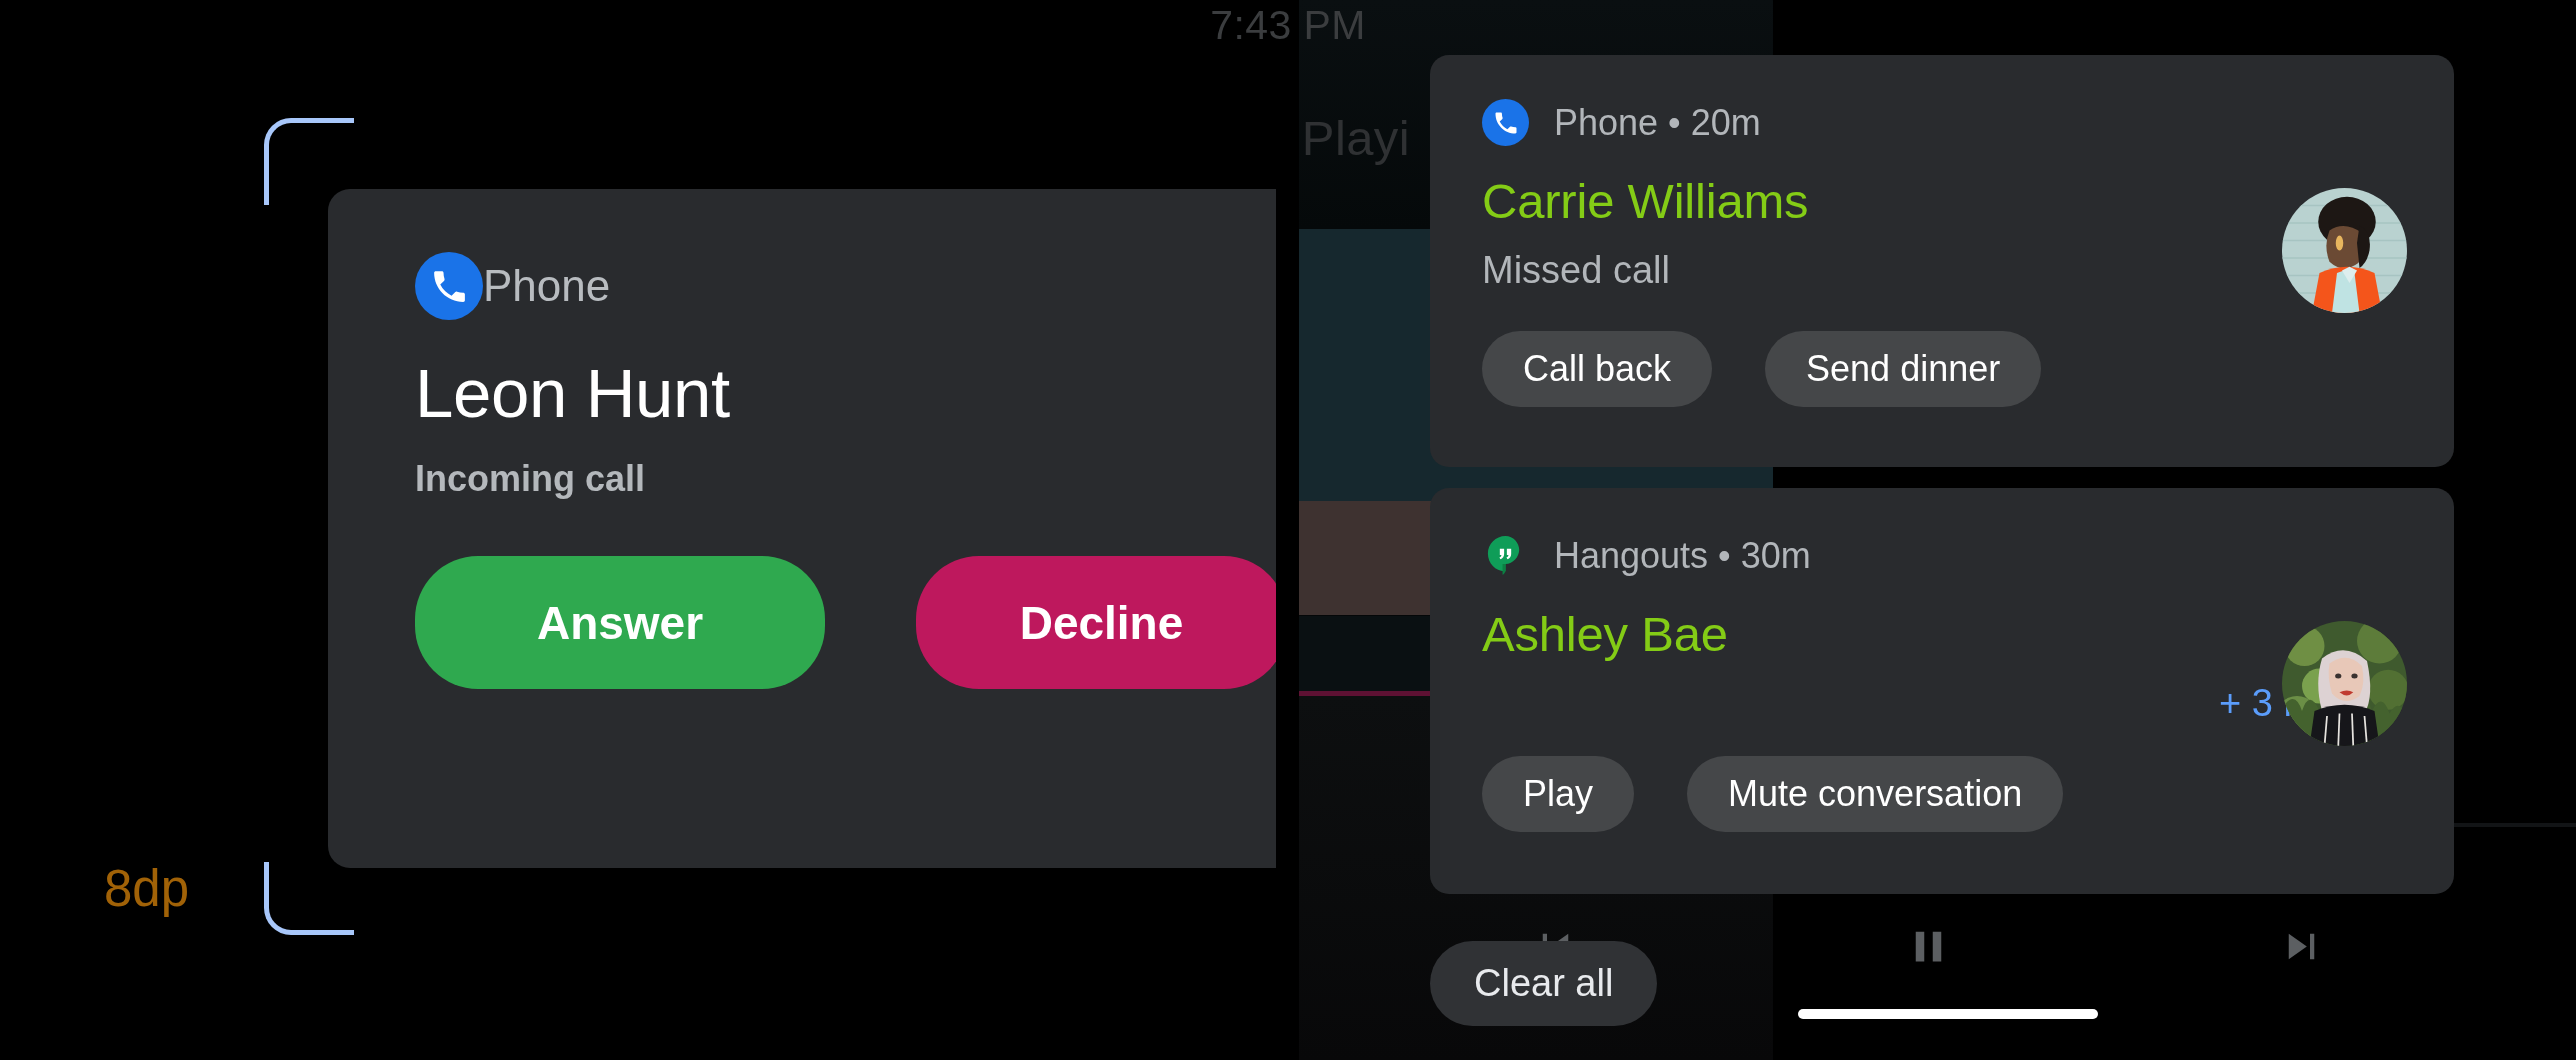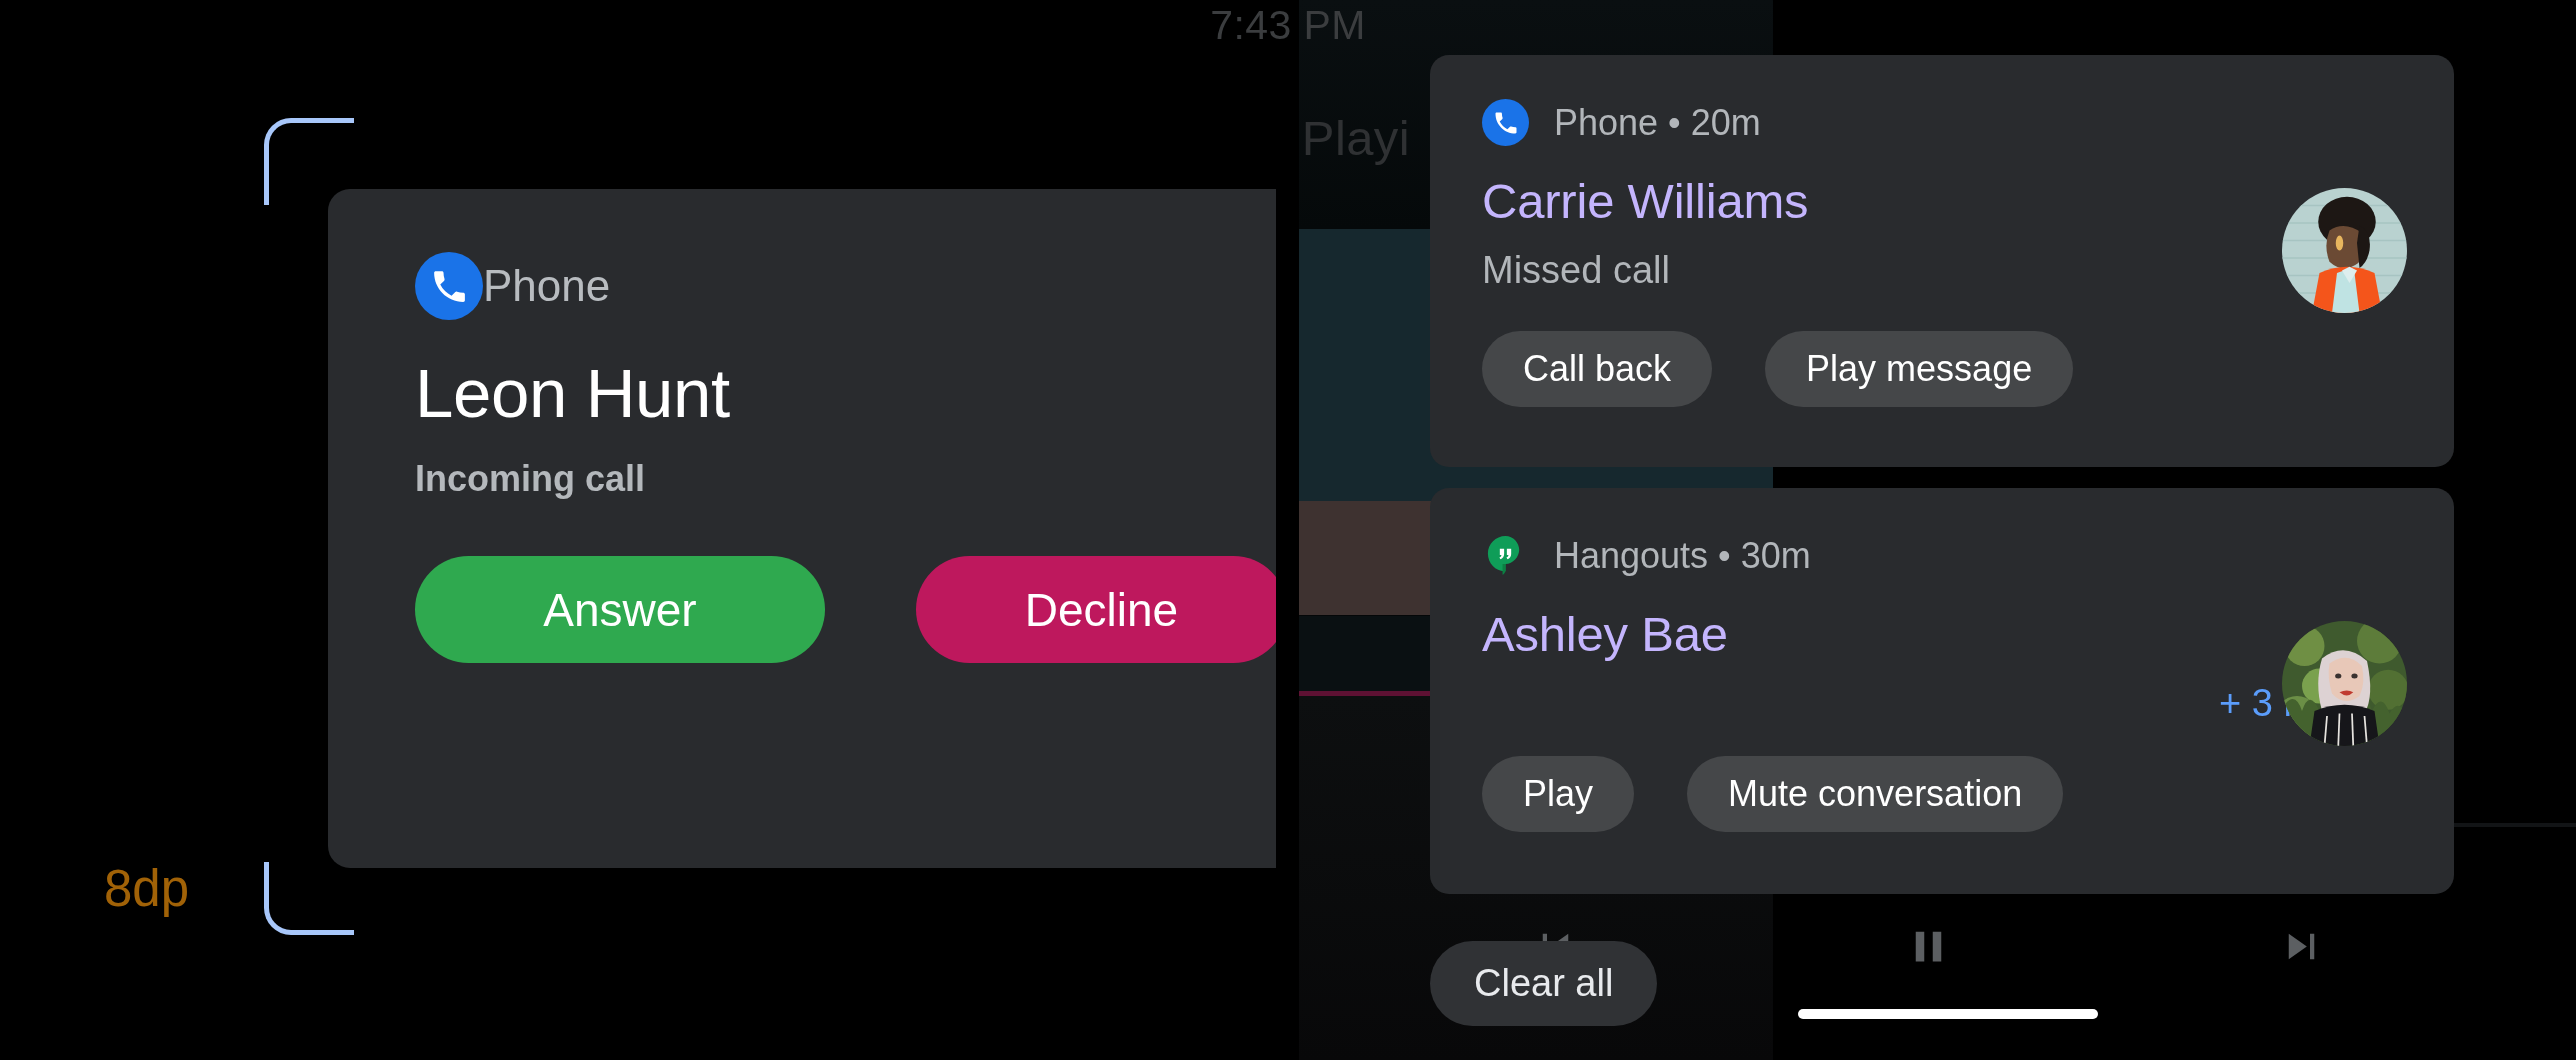--- a/index.html
+++ b/index.html
@@ -62,22 +62,22 @@
   .call-title{
     position:absolute;left:87px;top:170px;color:#fff;font-size:69px;
     line-height:1;letter-spacing:-0.4px;white-space:nowrap;
   }
   .call-sub{
     position:absolute;left:87px;top:272px;color:#b4b8bc;font-size:36px;
     line-height:1;white-space:nowrap;font-weight:bold;
   }
   .call-actions{position:absolute;left:87px;top:367px;display:flex;gap:91px;}
   .pill-btn{
-    height:107px;border-radius:63px;display:flex;align-items:center;justify-content:center;
-    color:#fff;font-size:46px;font-weight:normal;border:none;padding:16px 49px;
+    height:133px;border-radius:63px;display:flex;align-items:center;justify-content:center;
+    color:#fff;font-size:46px;font-weight:bold;border:none;padding:16px 49px;
     box-sizing:border-box;white-space:nowrap;cursor:pointer;
   }
   .btn-answer{background:#2fa94f;min-width:410px;}
   .btn-decline{background:#be185d;min-width:371px;}
 
   
   .shade{position:absolute;left:1430px;top:0;width:1232px;height:1061px;}
   .notif-card{
     position:absolute;left:0;width:1024px;background:#292b2e;border-radius:19px;
     overflow:hidden;
@@ -89,21 +89,21 @@
   .notif-head .app-icon{width:47px;height:47px;}
   .notif-head .app-icon svg{width:28px;height:28px;}
   .hangouts-icon{
     width:47px;height:47px;flex:none;position:relative;
     display:flex;align-items:center;justify-content:center;
   }
   .hangouts-icon svg{width:47px;height:47px;display:block;}
   .notif-app{color:#b2b6ba;font-size:36px;line-height:1;white-space:nowrap;}
 
   .notif-title{
-    position:absolute;left:52px;top:122px;color:#c4b5fd;font-size:49px;line-height:1;
+    position:absolute;left:52px;top:122px;color:#84cc16;font-size:49px;line-height:1;
     letter-spacing:-0.2px;white-space:nowrap;
   }
   .notif-body{
     position:absolute;left:52px;top:196px;color:#b2b6ba;font-size:38px;line-height:1;
     white-space:nowrap;max-width:710px;overflow:hidden;text-overflow:clip;
   }
   .notif-more{
     position:absolute;left:789px;top:196px;color:#5b9dfb;font-size:38px;line-height:1;
     white-space:nowrap;
   }
@@ -212,21 +212,21 @@
           <path d="M38 34 q12 -8 26 2 q4 14 -3 24 q-12 9 -23 -1 q-5 -13 0 -25z" fill="#6b4a34"></path>
           <path d="M62 30 q10 5 8 20 q-2 10 -8 14 l-2 -20z" fill="#1d1714"></path>
           <ellipse cx="46" cy="44" rx="3" ry="6" fill="#e8b65e"></ellipse>
           <path d="M30 68 q22 -10 44 0 l6 32 h-56z" fill="#f4551b"></path>
           <path d="M44 68 q8 -4 14 0 l4 32 h-22z" fill="#bfe3e3"></path>
           <path d="M48 66 l6 10 l6 -10 l-6 -3z" fill="#ddeeee"></path>
         </svg>
       </div>
       <div class="notif-actions actions-call">
         <button class="chip">Call back</button>
-        <button class="chip">Play message</button>
+        <button class="chip">Send dinner</button>
       </div>
     </div>
 
     <div class="notif-card card-chat">
       <div class="notif-head">
         <span class="hangouts-icon">
           <svg viewBox="0 0 24 24">
             <path d="M12 2C7 2 3 6 3 11c0 5 4 9 8.4 9h.6v-3.6c3.9-.4 6.9-3.6 7-7.4C19 5.6 16 2 12 2z" fill="#0f9d58"></path>
             <path d="M10.5 21.8c.5-.2 1-.6 1.5-1.8v-3.6c-.5 0-1 0-1.5-.1z" fill="#0b8043"></path>
             <path d="M9.1 8.6h2.2v2.6c0 1.2-.7 2.2-1.9 2.7l-.5-.9c.7-.3 1-.8 1-1.3H9.1zM12.7 8.6h2.2v2.6c0 1.2-.7 2.2-1.9 2.7l-.5-.9c.7-.3 1-.8 1-1.3h-.8z" fill="#fff"></path>

